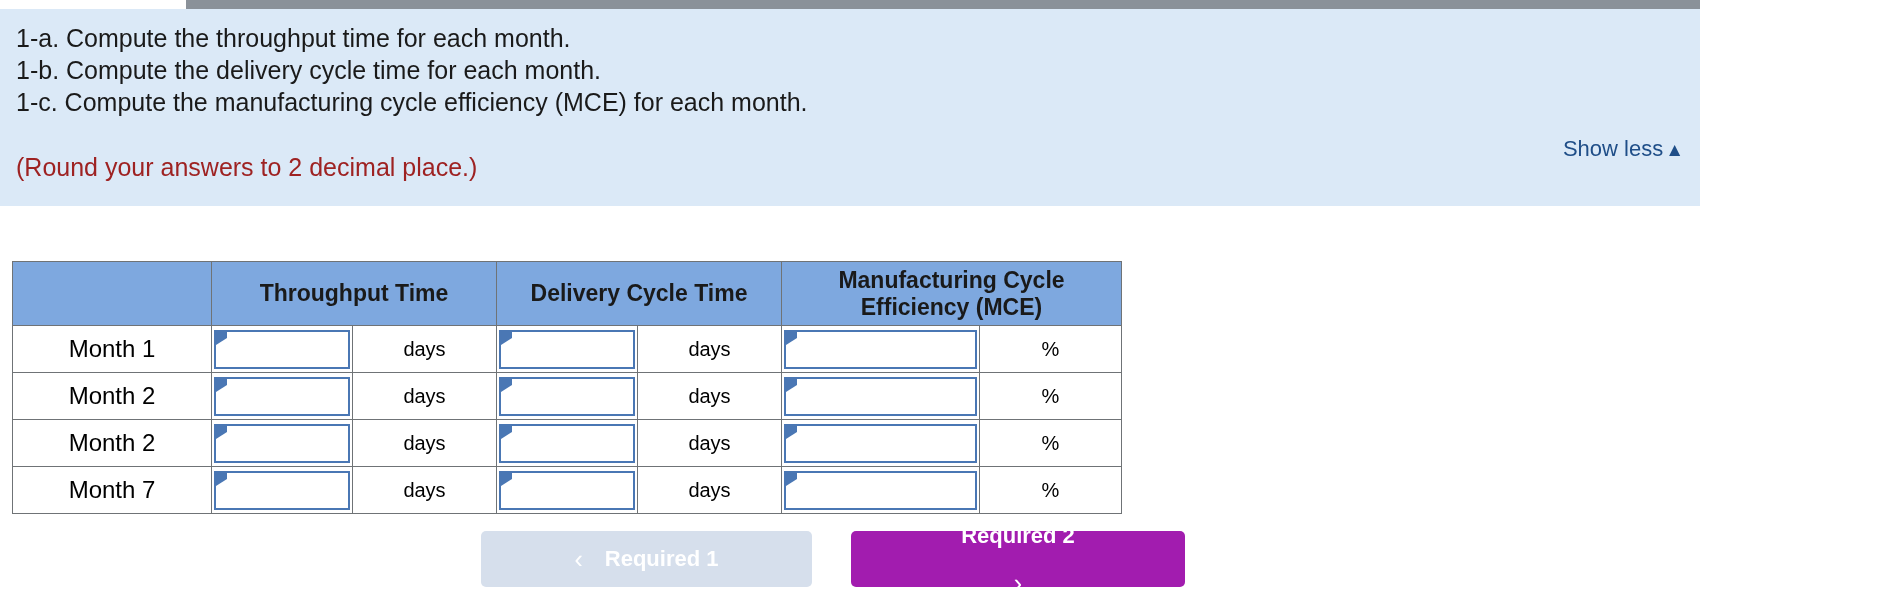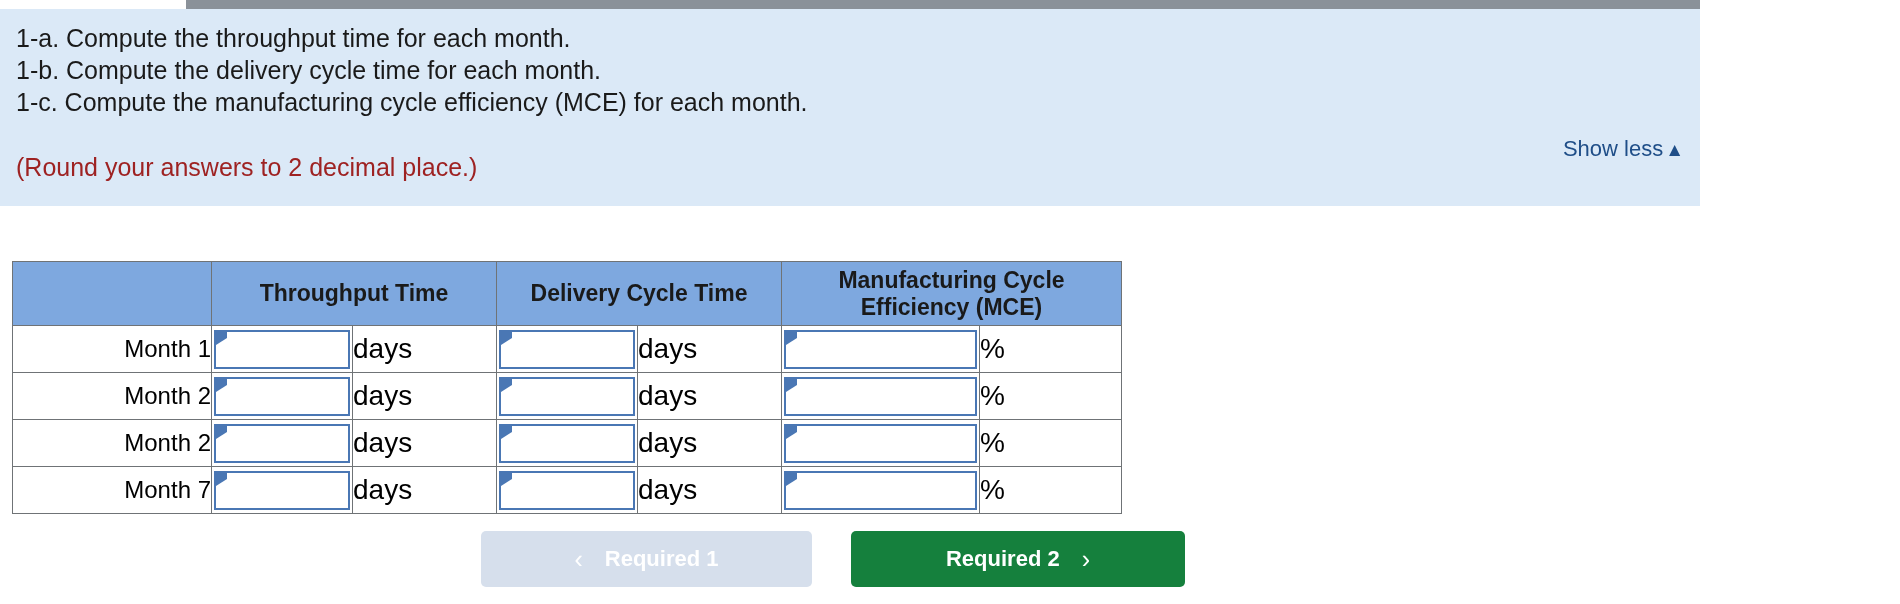--- a/index.html
+++ b/index.html
@@ -99,28 +99,28 @@
   }
   .col-label  { width: 199px; }
   .col-input  { width: 141px; }
   .col-unit   { width: 144px; }
   .col-input-wide { width: 198px; }
   .col-unit-narrow { width: 142px; }
 
   #answer-table tbody tr { height: 47px; }
   .row-label {
     font-size: 24px;
-    text-align: right;
+    text-align: center;
     padding-left: 5px;
     background: #ffffff;
     white-space: nowrap;
   }
   .unit-cell {
-    font-size: 28px;
-    text-align: left;
+    font-size: 20px;
+    text-align: center;
     padding-left: 7px;
     background: #ffffff;
     white-space: nowrap;
   }
   .input-cell {
     background: #ffffff;
     position: relative;
     padding: 0;
   }
   .ans-input {
@@ -172,22 +172,23 @@
     gap: 22px;
     cursor: pointer;
     padding: 0 26px;
     box-sizing: border-box;
   }
   #btn-required-1 {
     background: #d6dfec;
     width: 331px;
   }
   #btn-required-2 {
-    background: #15803d;
+    background: #a21caf;
     width: 334px;
+    flex-direction: column;
   }
   .chev {
     font-size: 25px;
     font-weight: normal;
     line-height: 1;
     display: inline-block;
   }
 </style>
 </head>
 <body>

